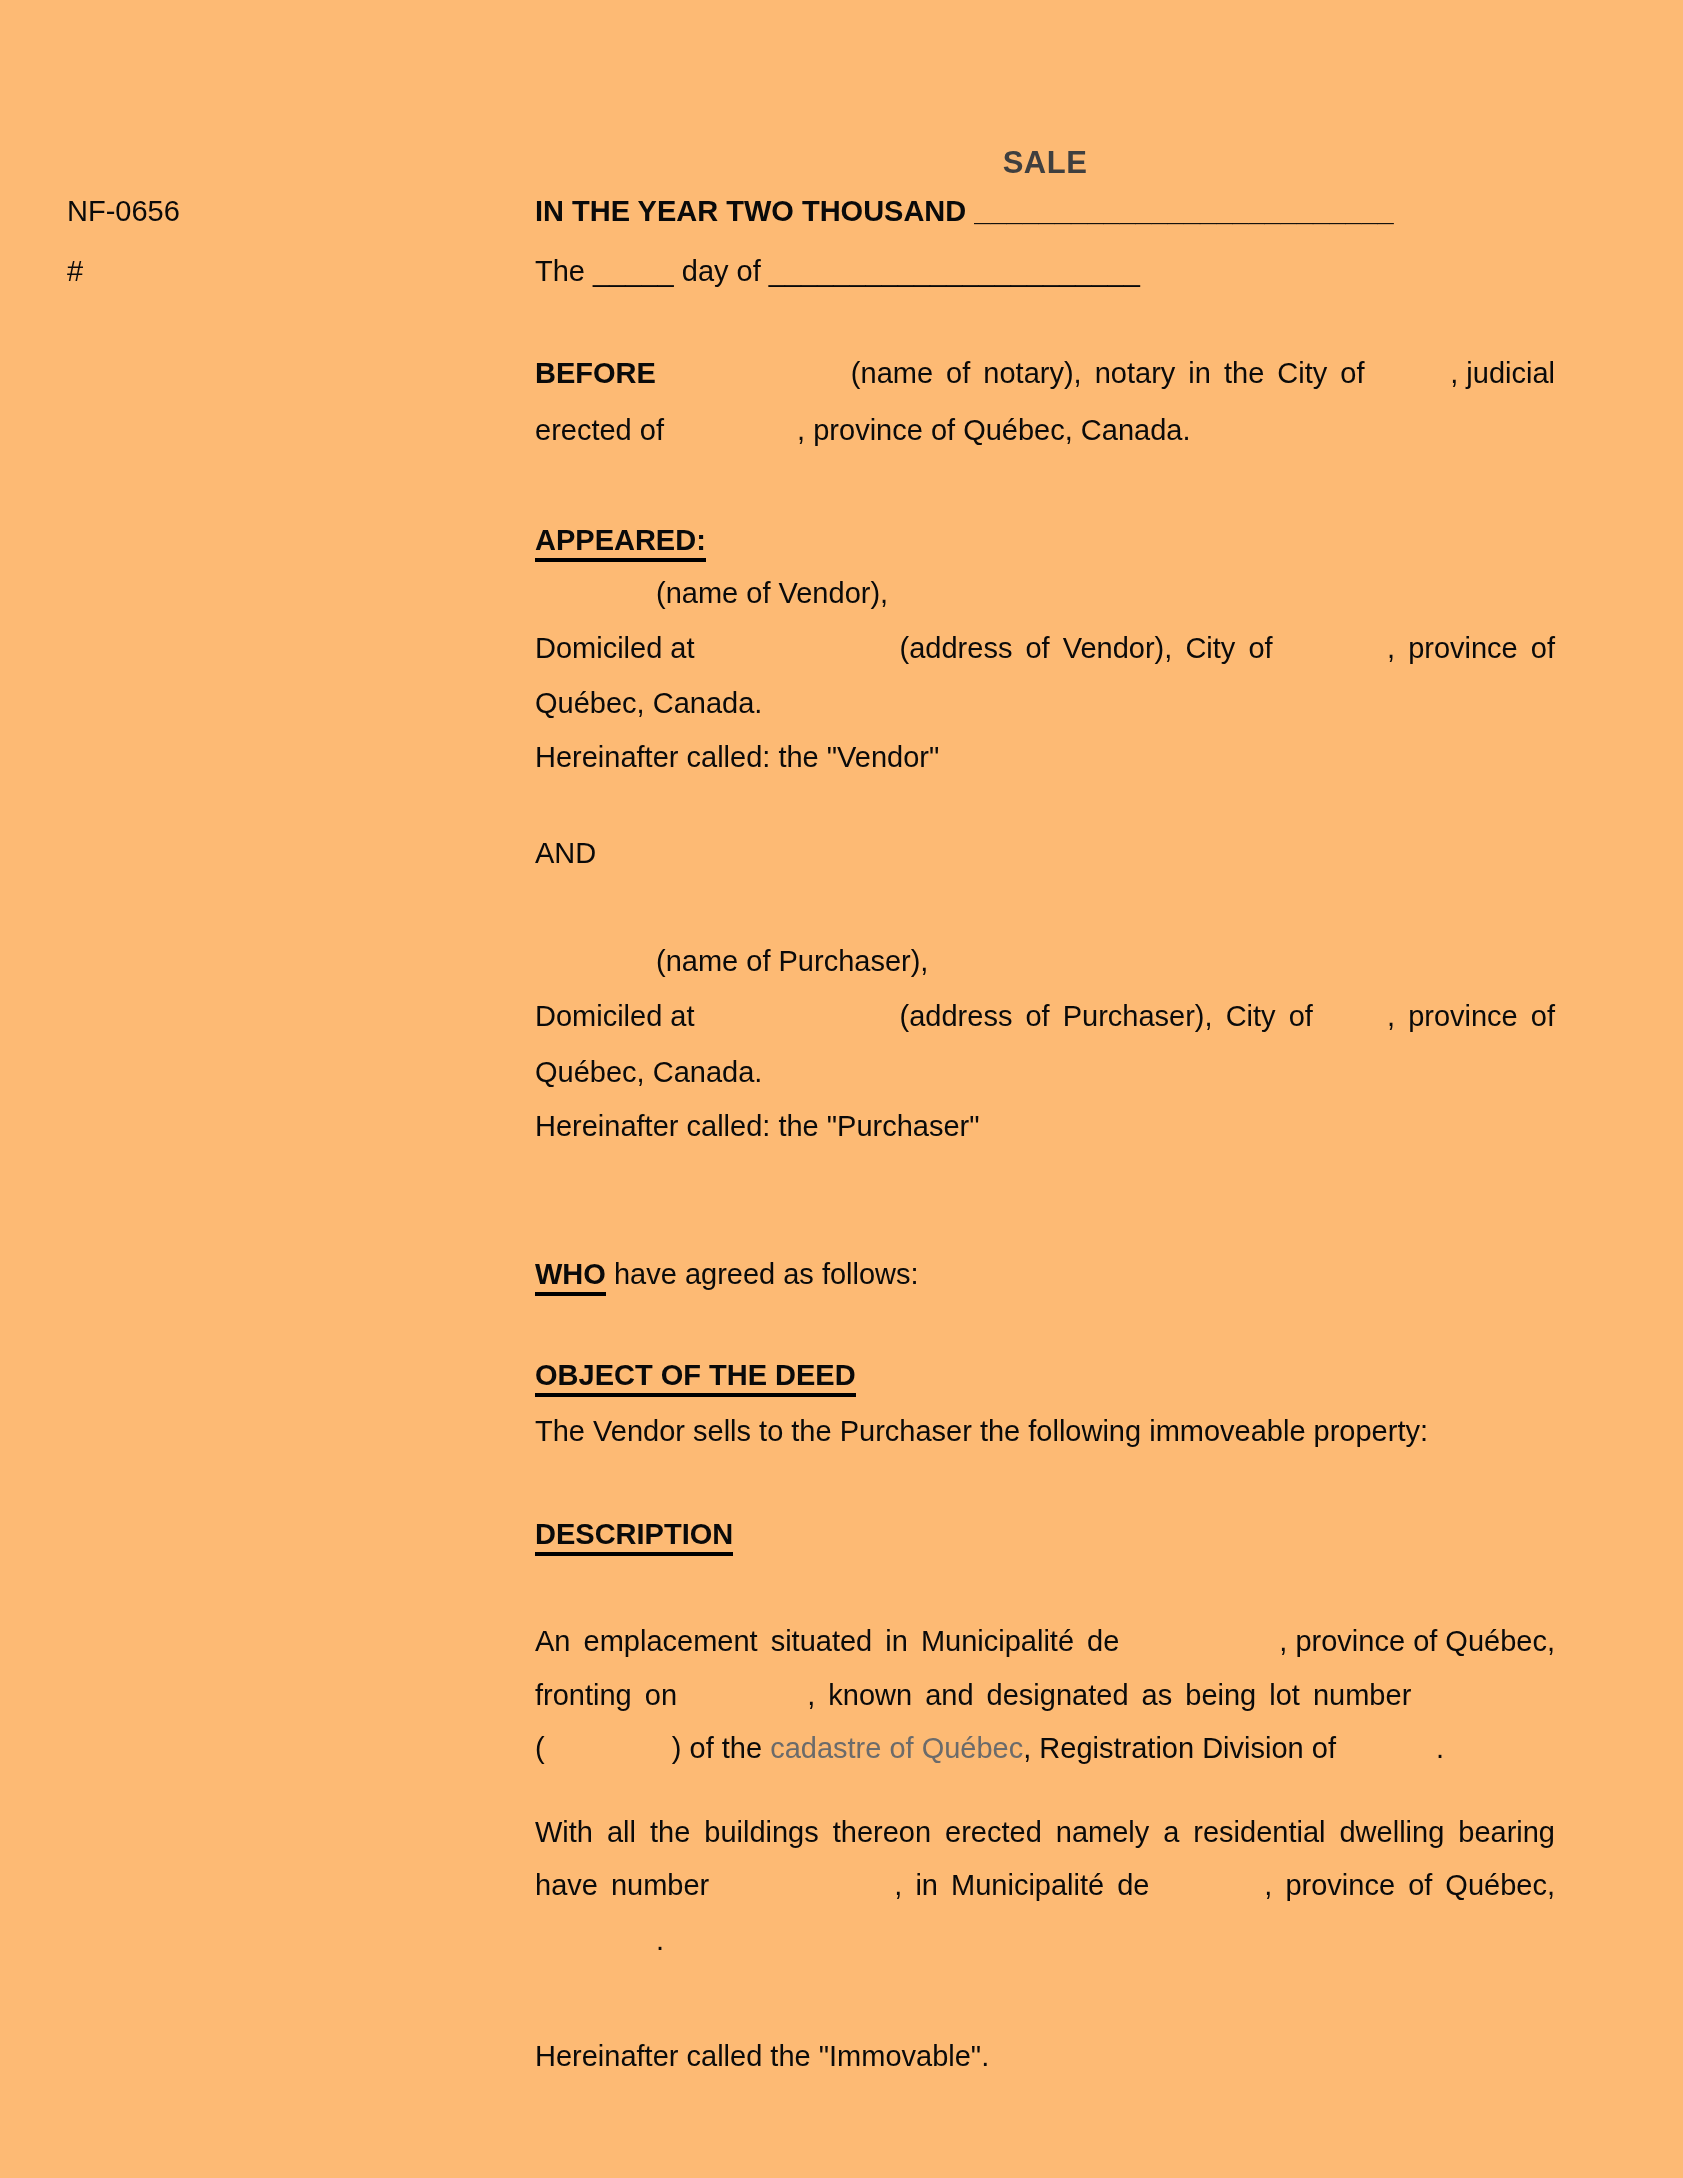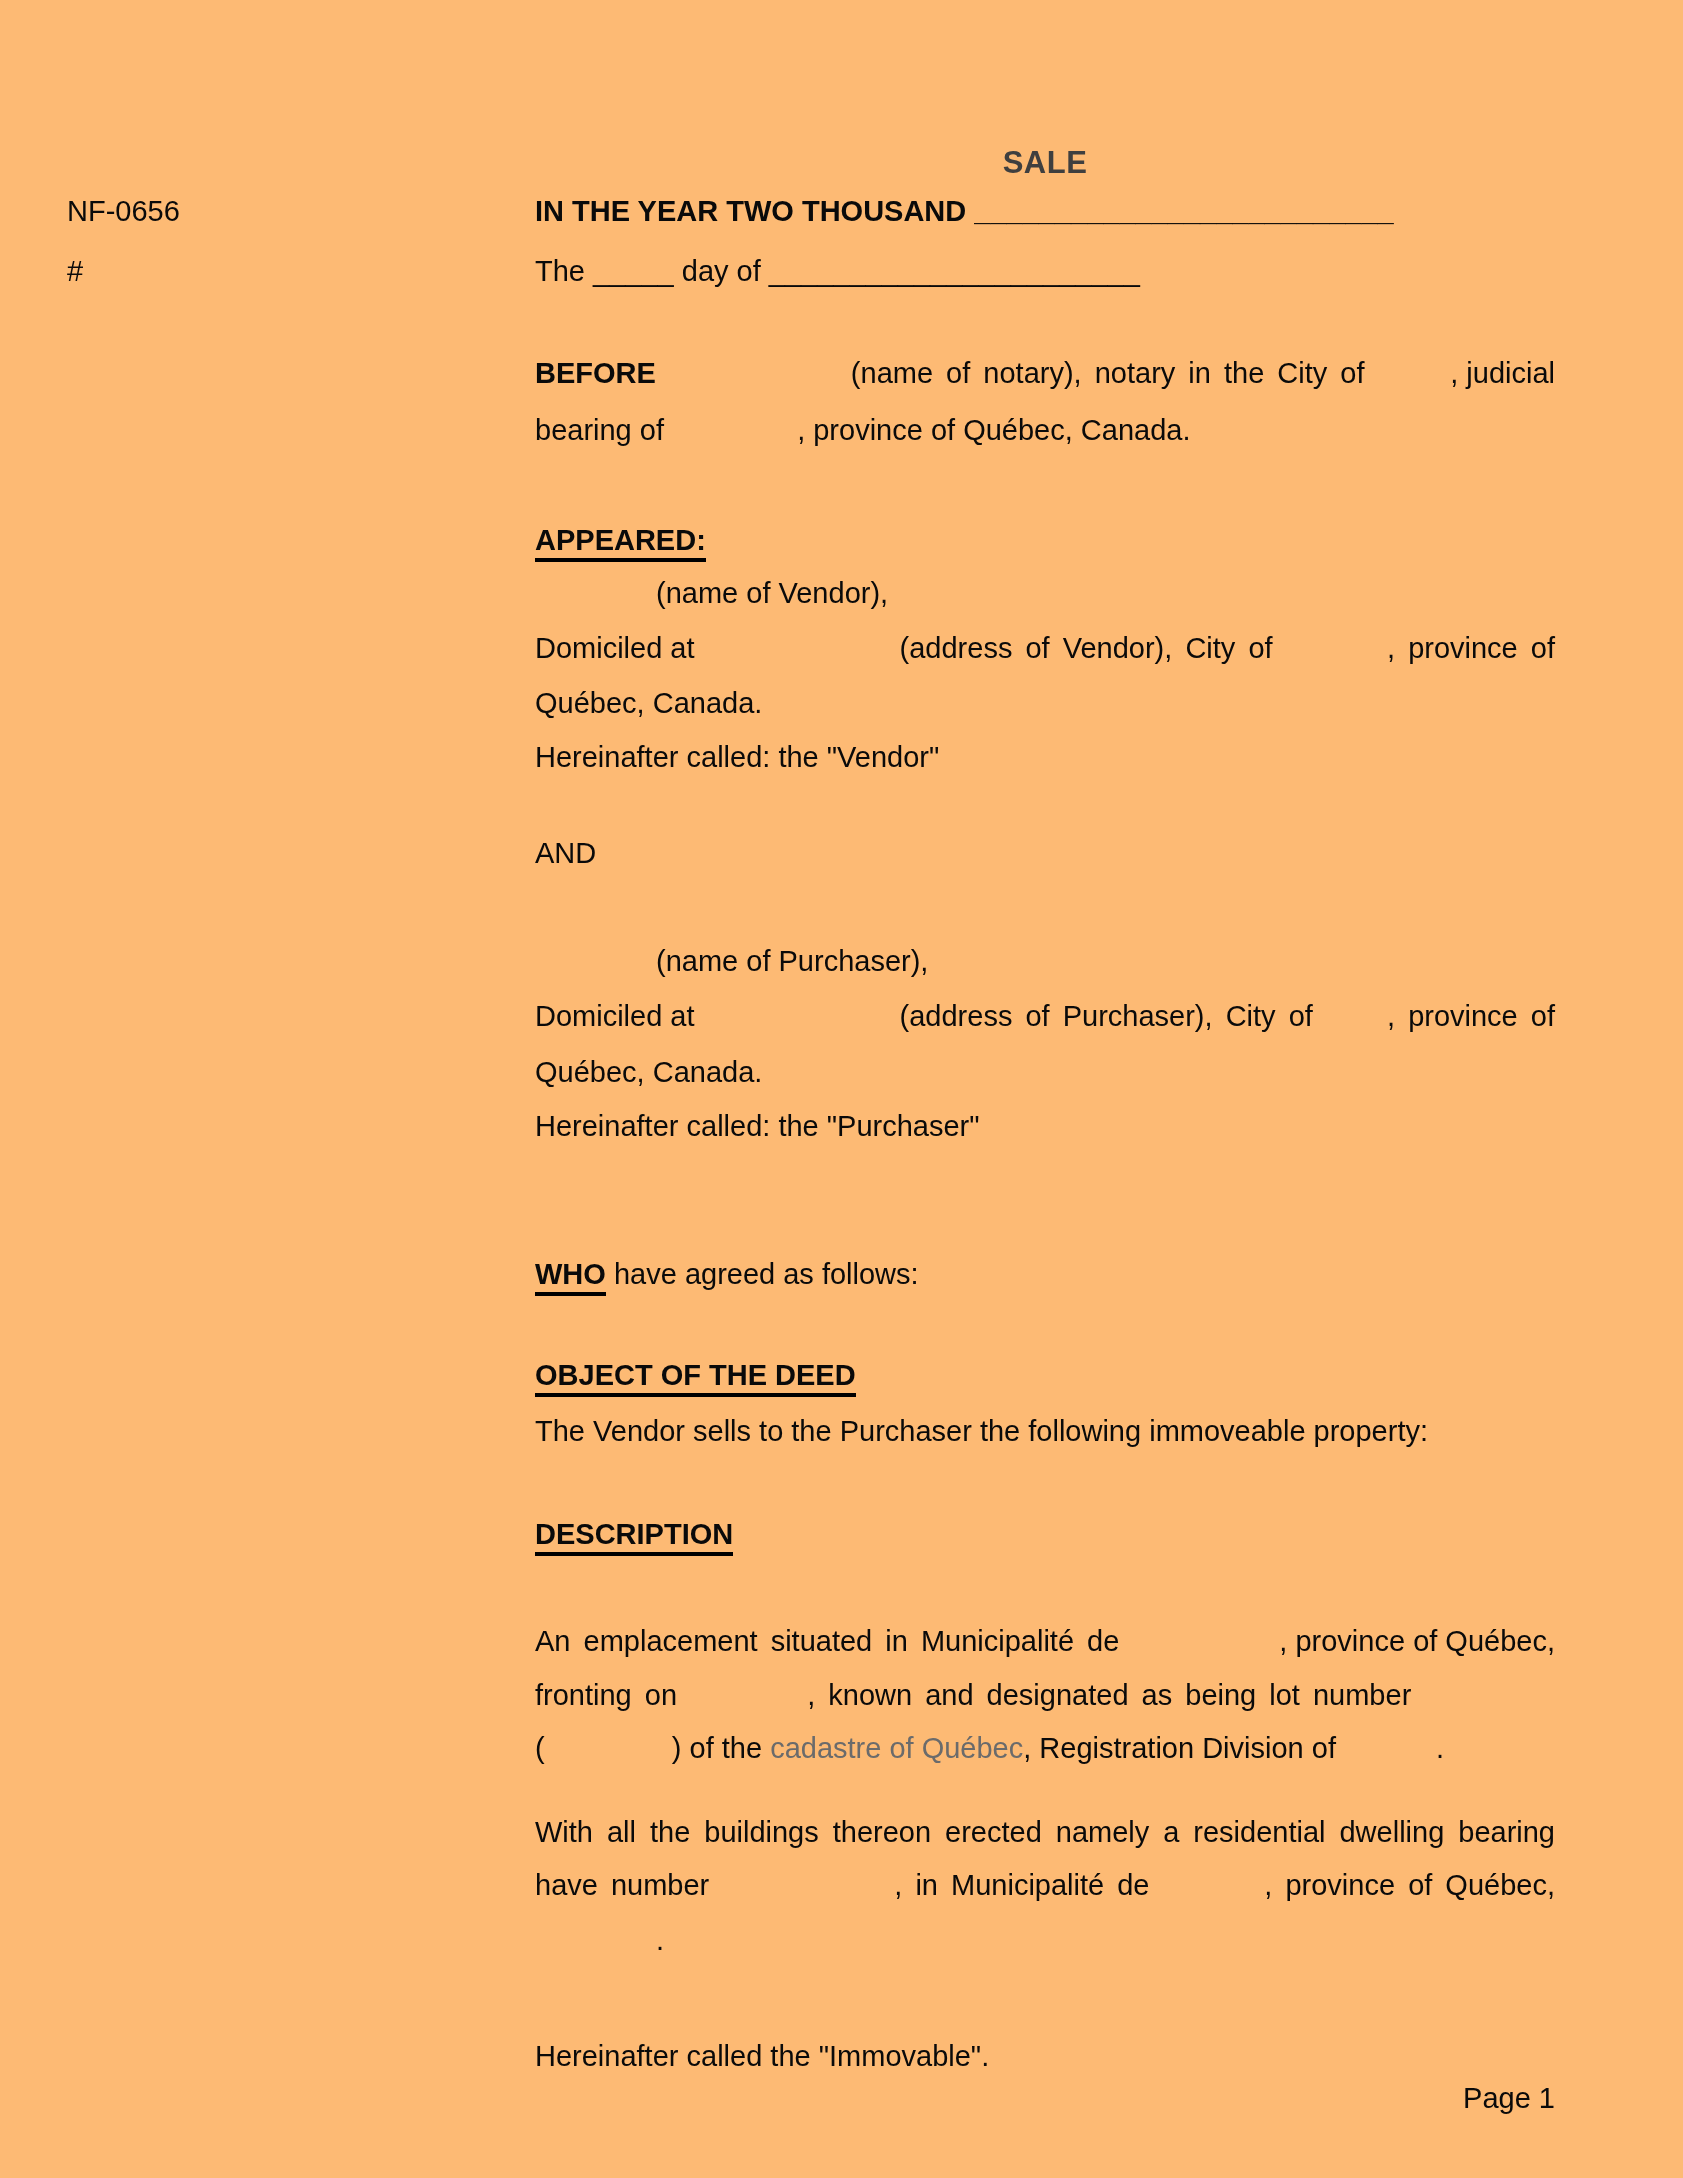--- a/index.html
+++ b/index.html
@@ -57,21 +57,21 @@
   </div>
 
   <div class="line main flex" style="top:357px;">
     <span class="b">BEFORE</span>
     <span class="gap" style="width:129px;"></span>
     <span class="ws">(name of notary), notary in the City of</span>
     <span class="fgap"></span>
     <span>, judicial</span>
   </div>
   <div class="line main" style="top:414px;">
-    <span>bearing of</span>
+    <span>erected of</span>
     <span class="gap" style="width:117px;"></span>
     <span>, province of Québec, Canada.</span>
   </div>
 
   <div class="line main" style="top:524px;">
     <span class="b ul">APPEARED:</span>
   </div>
 
   <div class="line main indent" style="top:577px;">(name of Vendor),</div>
   <div class="line main flex" style="top:632px;">
@@ -135,16 +135,15 @@
     <span class="ws">have number</span>
     <span class="gap" style="width:119px;"></span>
     <span class="ws">, in Municipalité de</span>
     <span class="fgap"></span>
     <span class="ws">, province of Québec,</span>
   </div>
   <div class="line main indent" style="top:1924px;">.</div>
 
   <div class="line main" style="top:2040px;">Hereinafter called the "Immovable".</div>
 
-  <div class="line main right" style="top:2082px;">Page 1</div>
 
 </div>
 
 
 </body></html>

